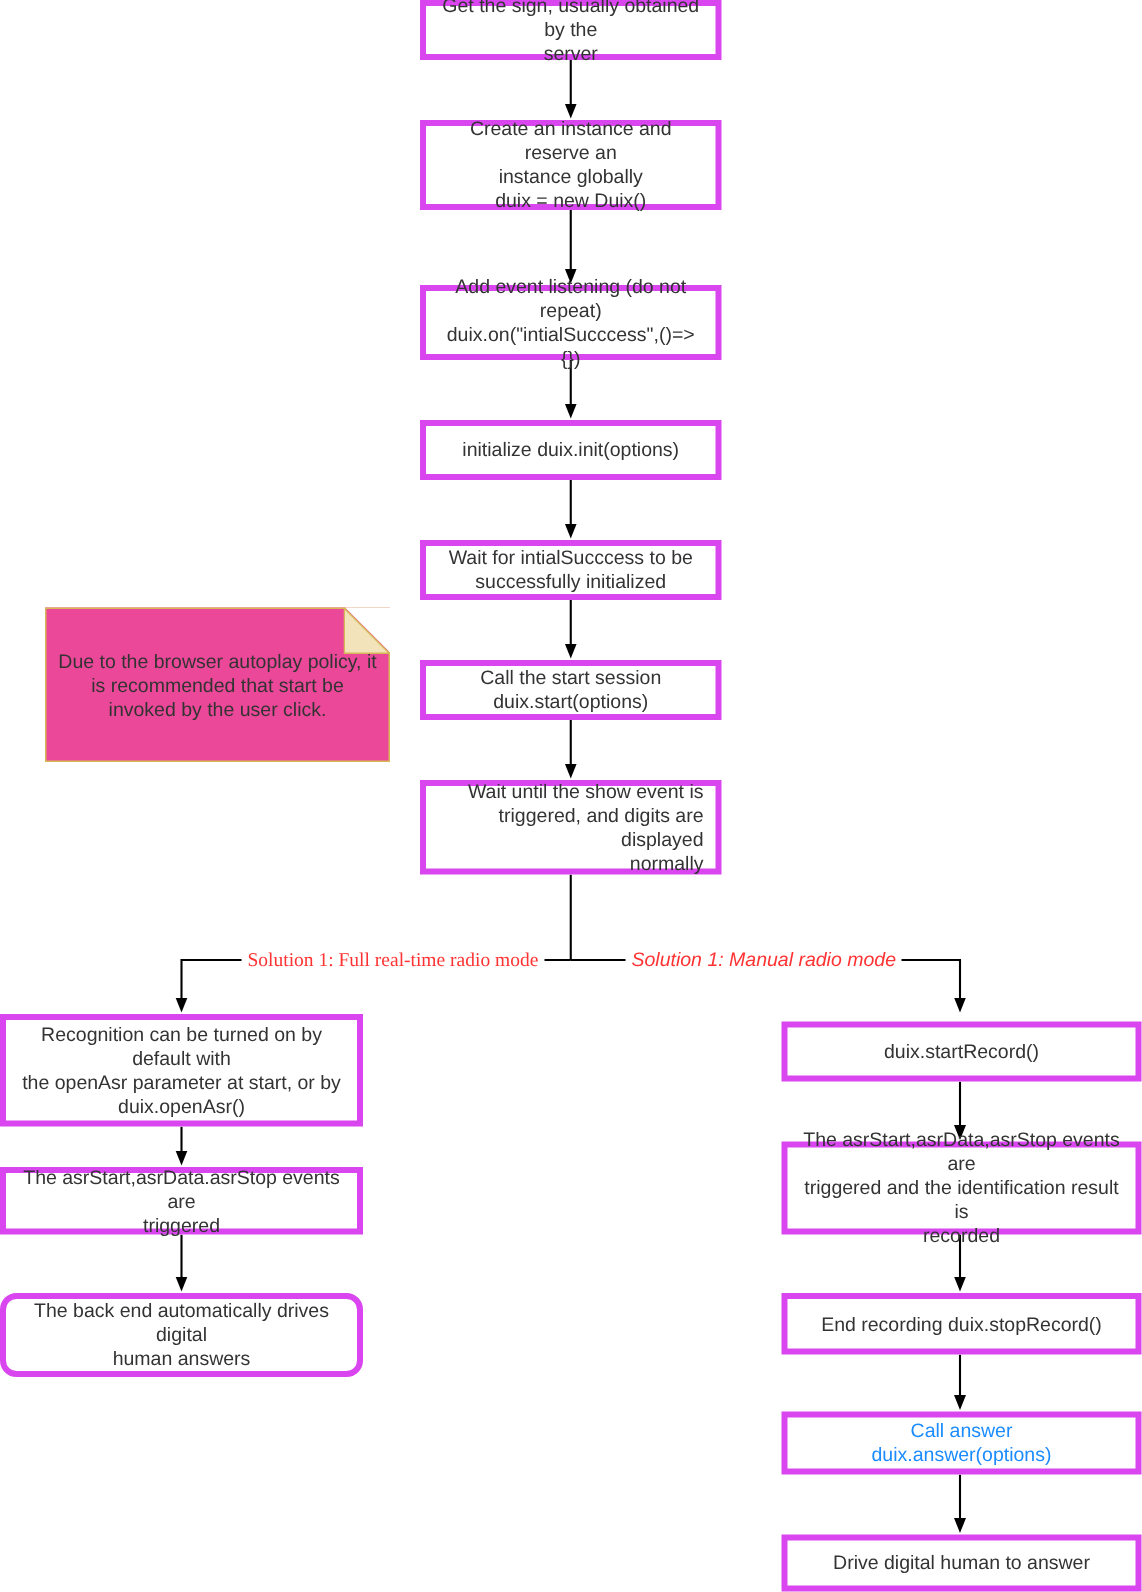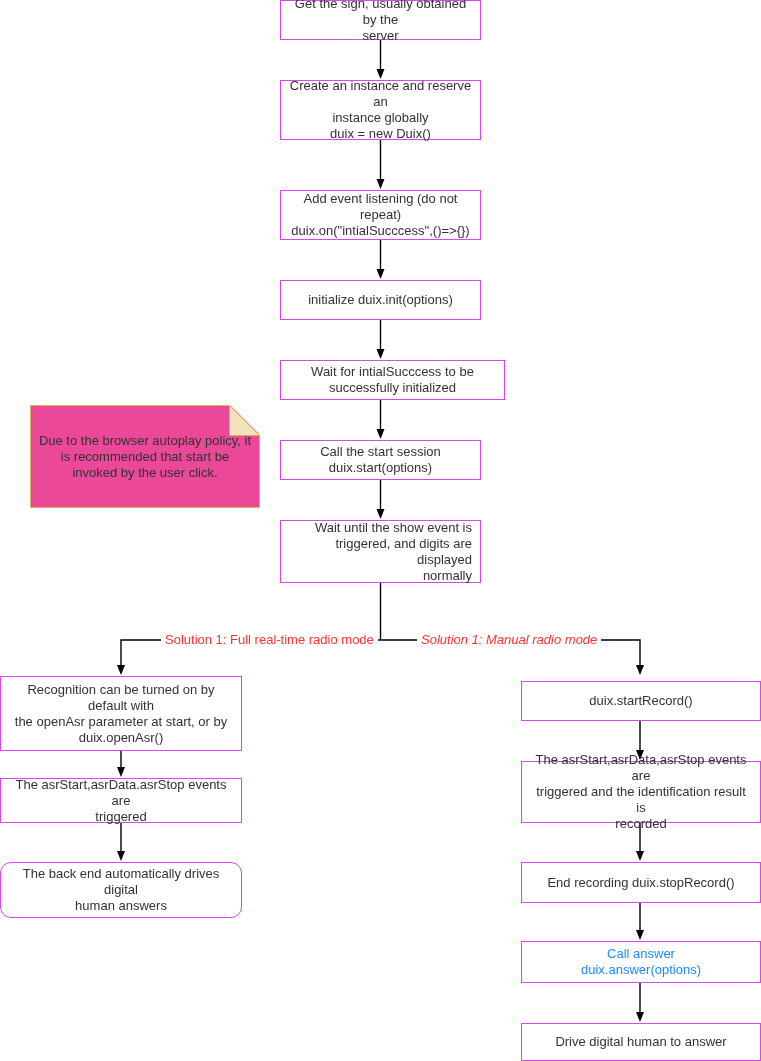--- a/index.html
+++ b/index.html
@@ -19,21 +19,21 @@
   #canvas {
     position: absolute;
     left: 0; top: 0;
     width: 761px;
     height: 1061px;
   }
   
   .node {
     position: absolute;
     box-sizing: border-box;
-    border: 1px solid #d946ef;
+    border: 4px solid #d946ef;
     background: #ffffff;
     color: #333333;
     font-size: 13px;
     line-height: 16px;
     display: flex;
     align-items: center;
     justify-content: center;
     text-align: center;
     padding: 2px 8px;
     z-index: 3;
@@ -137,21 +137,21 @@
 
 <div class="node" style="left:280px; top:190px; width:201px; height:50px;">
   <span class="txt">Add event listening (do not repeat)
 duix.on("intialSucccess",()=&gt;{})</span>
 </div>
 
 <div class="node" style="left:280px; top:280px; width:201px; height:40px;">
   <span class="txt">initialize duix.init(options)</span>
 </div>
 
-<div class="node" style="left:280px; top:360px; width:225px; height:40px;">
+<div class="node" style="left:280px; top:360px; width:201px; height:40px;">
   <span class="txt">Wait for intialSucccess to be
 successfully initialized</span>
 </div>
 
 <div class="node" style="left:280px; top:440px; width:201px; height:40px;">
   <span class="txt">Call the start session
 duix.start(options)</span>
 </div>
 
 <div class="node" style="left:280px; top:520px; width:201px; height:63px;text-align:right;">
@@ -161,21 +161,21 @@
 </div>
 
 <div class="note" style="left:30px; top:405px; width:230px; height:103px;">
   <span class="txt">Due to the browser autoplay policy, it is recommended that start be invoked by the user click.</span>
   <span class="note-fold"></span>
   <svg class="note-fold-edge" width="31" height="31" viewBox="0 0 31 31" xmlns="http://www.w3.org/2000/svg">
     <path d="M 0.5 0.5 L 0.5 30.5 L 30.5 30.5 Z" fill="#f2e3ba" stroke="#d6b656" stroke-width="1"></path>
   </svg>
 </div>
 
-<div class="branch-label" style="left:161px; top:632px;">Solution 1: Full real-time radio mode</div>
+<div class="branch-label" style="left:161px; top:632px;font-family:Liberation Serif, serif;">Solution 1: Full real-time radio mode</div>
 <div class="branch-label" style="left:417px; top:632px;font-style:italic;">Solution 1: Manual radio mode</div>
 
 <div class="node" style="left:0px; top:676px; width:242px; height:75px;">
   <span class="txt">Recognition can be turned on by default with
 the openAsr parameter at start, or by
 duix.openAsr()</span>
 </div>
 
 <div class="node" style="left:0px; top:778px; width:242px; height:45px;justify-content:flex-end;">
   <span class="txt">The asrStart,asrData.asrStop events are

